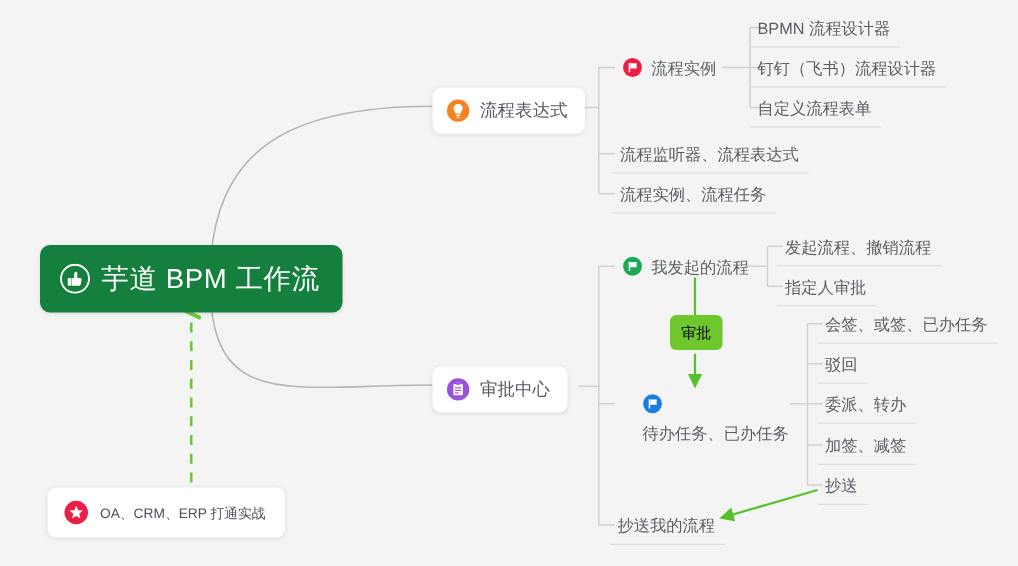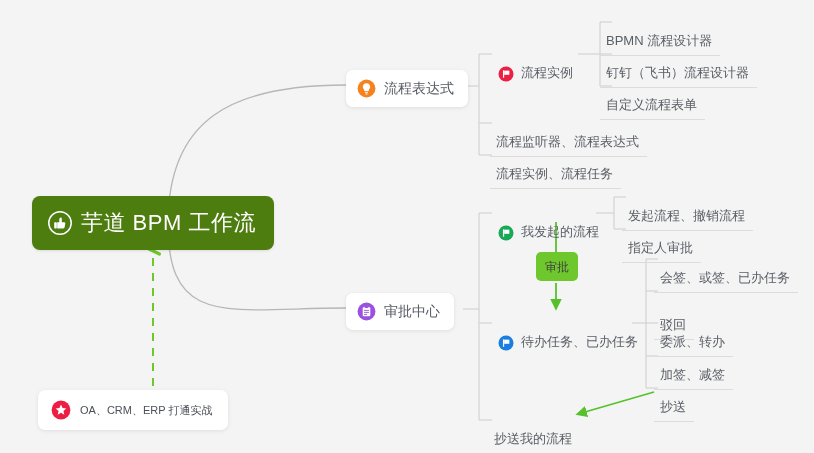--- a/index.html
+++ b/index.html
@@ -24,21 +24,21 @@
 
   
   .root-node {
     position: absolute;
     left: 32px;
     top: 196px;
     display: flex;
     align-items: center;
     gap: 9px;
     padding: 12px 18px 12px 16px;
-    background: #4d7c0f;
+    background: #15803d;
     border-radius: 8px;
     box-shadow: 0 1px 3px rgba(0,0,0,0.10);
     z-index: 5;
   }
   .root-label {
     color: #ffffff;
     font-size: 22px;
     letter-spacing: 0.5px;
     white-space: nowrap;
   }
@@ -58,27 +58,26 @@
   }
   .branch-label {
     color: #555b63;
     font-size: 14px;
   }
 
   
   .leaf-node {
     position: absolute;
     display: flex;
-    align-items: flex-end;
+    align-items: flex-start;
     gap: 7px;
     padding: 4px 8px 5px 6px;
     border-bottom: 1px solid #dcdcdc;
     white-space: nowrap;
     z-index: 3;
-    margin-top: 18px;
   }
   .leaf-label {
     color: #5a5f66;
     font-size: 13px;
   }
   .leaf-node.no-rule {
     border-bottom: none;
   }
 
   
@@ -105,21 +104,21 @@
   .tag-node {
     position: absolute;
     left: 536px;
     top: 252px;
     padding: 5px 9px;
     background: #6ec72d;
     border-radius: 5px;
     z-index: 6;
   }
   .tag-label {
-    color: #404040;
+    color: #000000;
     font-size: 12px;
     white-space: nowrap;
   }
 
   
   .icon {
     display: inline-block;
     flex: 0 0 auto;
     line-height: 0;
   }
@@ -264,35 +263,35 @@
     <span class="leaf-label">我发起的流程</span>
   </div>
 
   <div class="leaf-node" style="left:622px; top:185px;">
     <span class="leaf-label">发起流程、撤销流程</span>
   </div>
   <div class="leaf-node" style="left:622px; top:217px;">
     <span class="leaf-label">指定人审批</span>
   </div>
 
-  <div class="leaf-node no-rule" style="left:492px; top:311px;">
+  <div class="leaf-node no-rule" style="left:508px; top:311px;flex-direction:column;">
     <span class="icon">
       <svg width="16" height="16" viewBox="0 0 20 20">
         <circle cx="10" cy="10" r="9.4" fill="#1a7ee0"></circle>
         <rect x="6.2" y="5.4" width="1.5" height="9.4" rx="0.5" fill="#ffffff"></rect>
         <path d="M7.7 5.8 L14.2 5.8 L14.2 11.0 L7.7 11.0 Z" fill="#ffffff"></path>
       </svg>
     </span>
     <span class="leaf-label">待办任务、已办任务</span>
   </div>
 
   <div class="leaf-node" style="left:654px; top:247px;">
     <span class="leaf-label">会签、或签、已办任务</span>
   </div>
-  <div class="leaf-node" style="left:654px; top:294px;">
+  <div class="leaf-node" style="left:654px; top:279px;">
     <span class="leaf-label">驳回</span>
   </div>
   <div class="leaf-node" style="left:654px; top:311px;">
     <span class="leaf-label">委派、转办</span>
   </div>
   <div class="leaf-node" style="left:654px; top:344px;">
     <span class="leaf-label">加签、减签</span>
   </div>
   <div class="leaf-node" style="left:654px; top:376px;">
     <span class="leaf-label">抄送</span>

